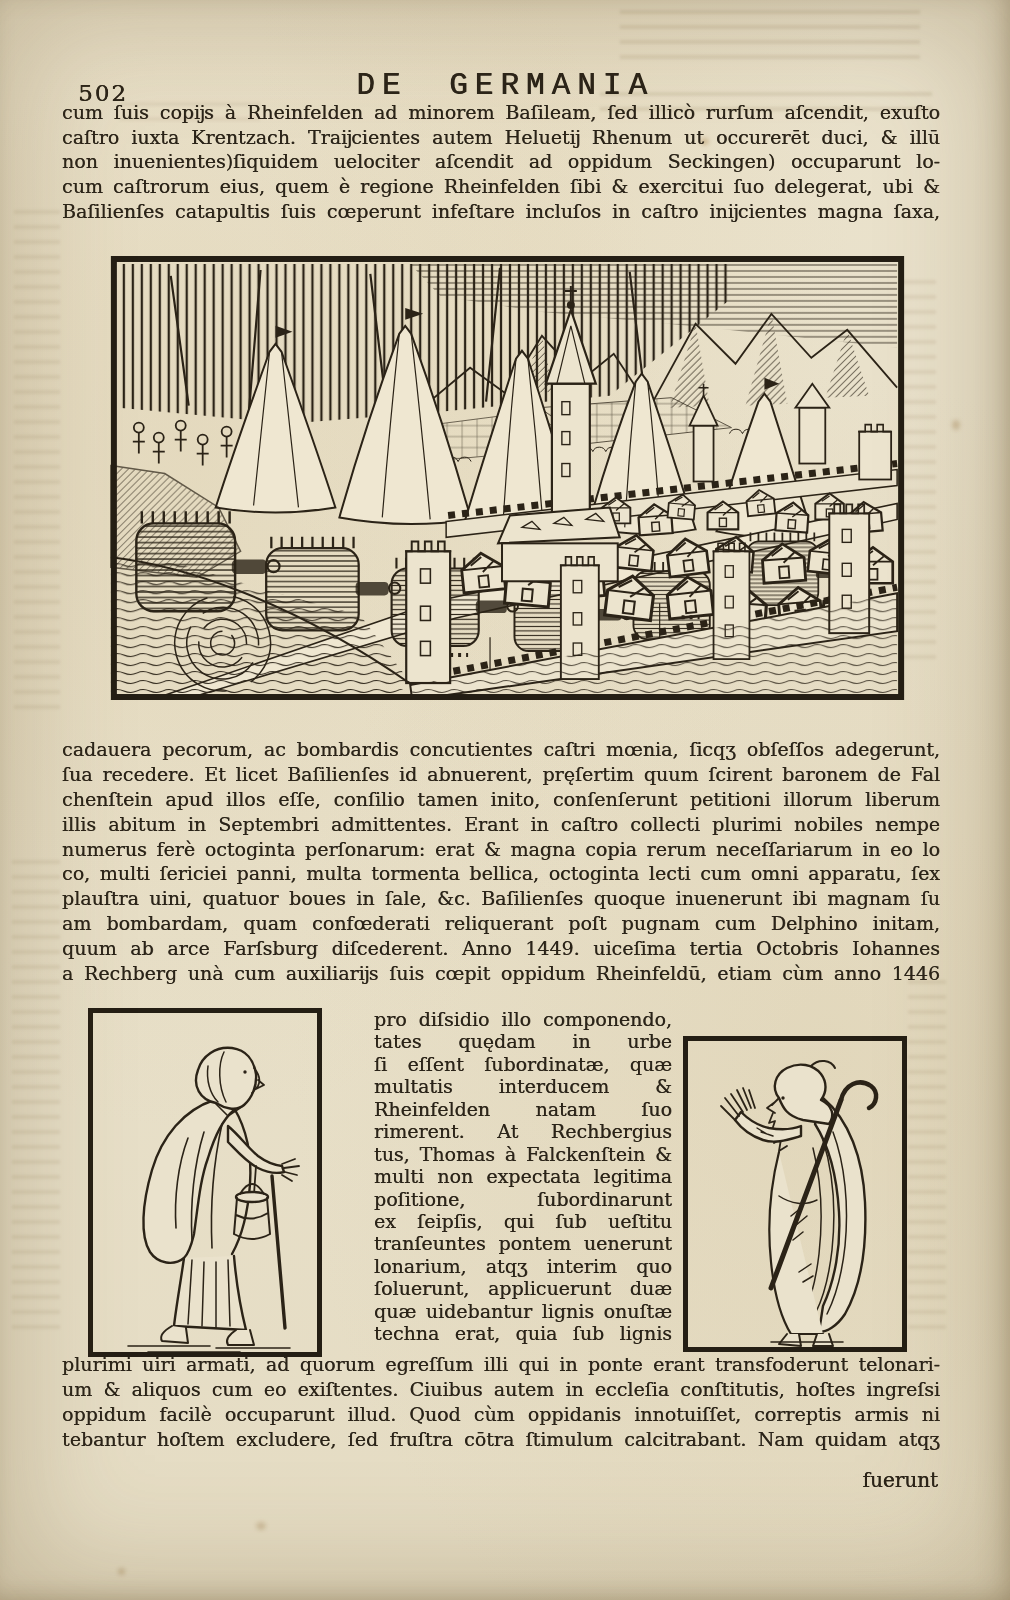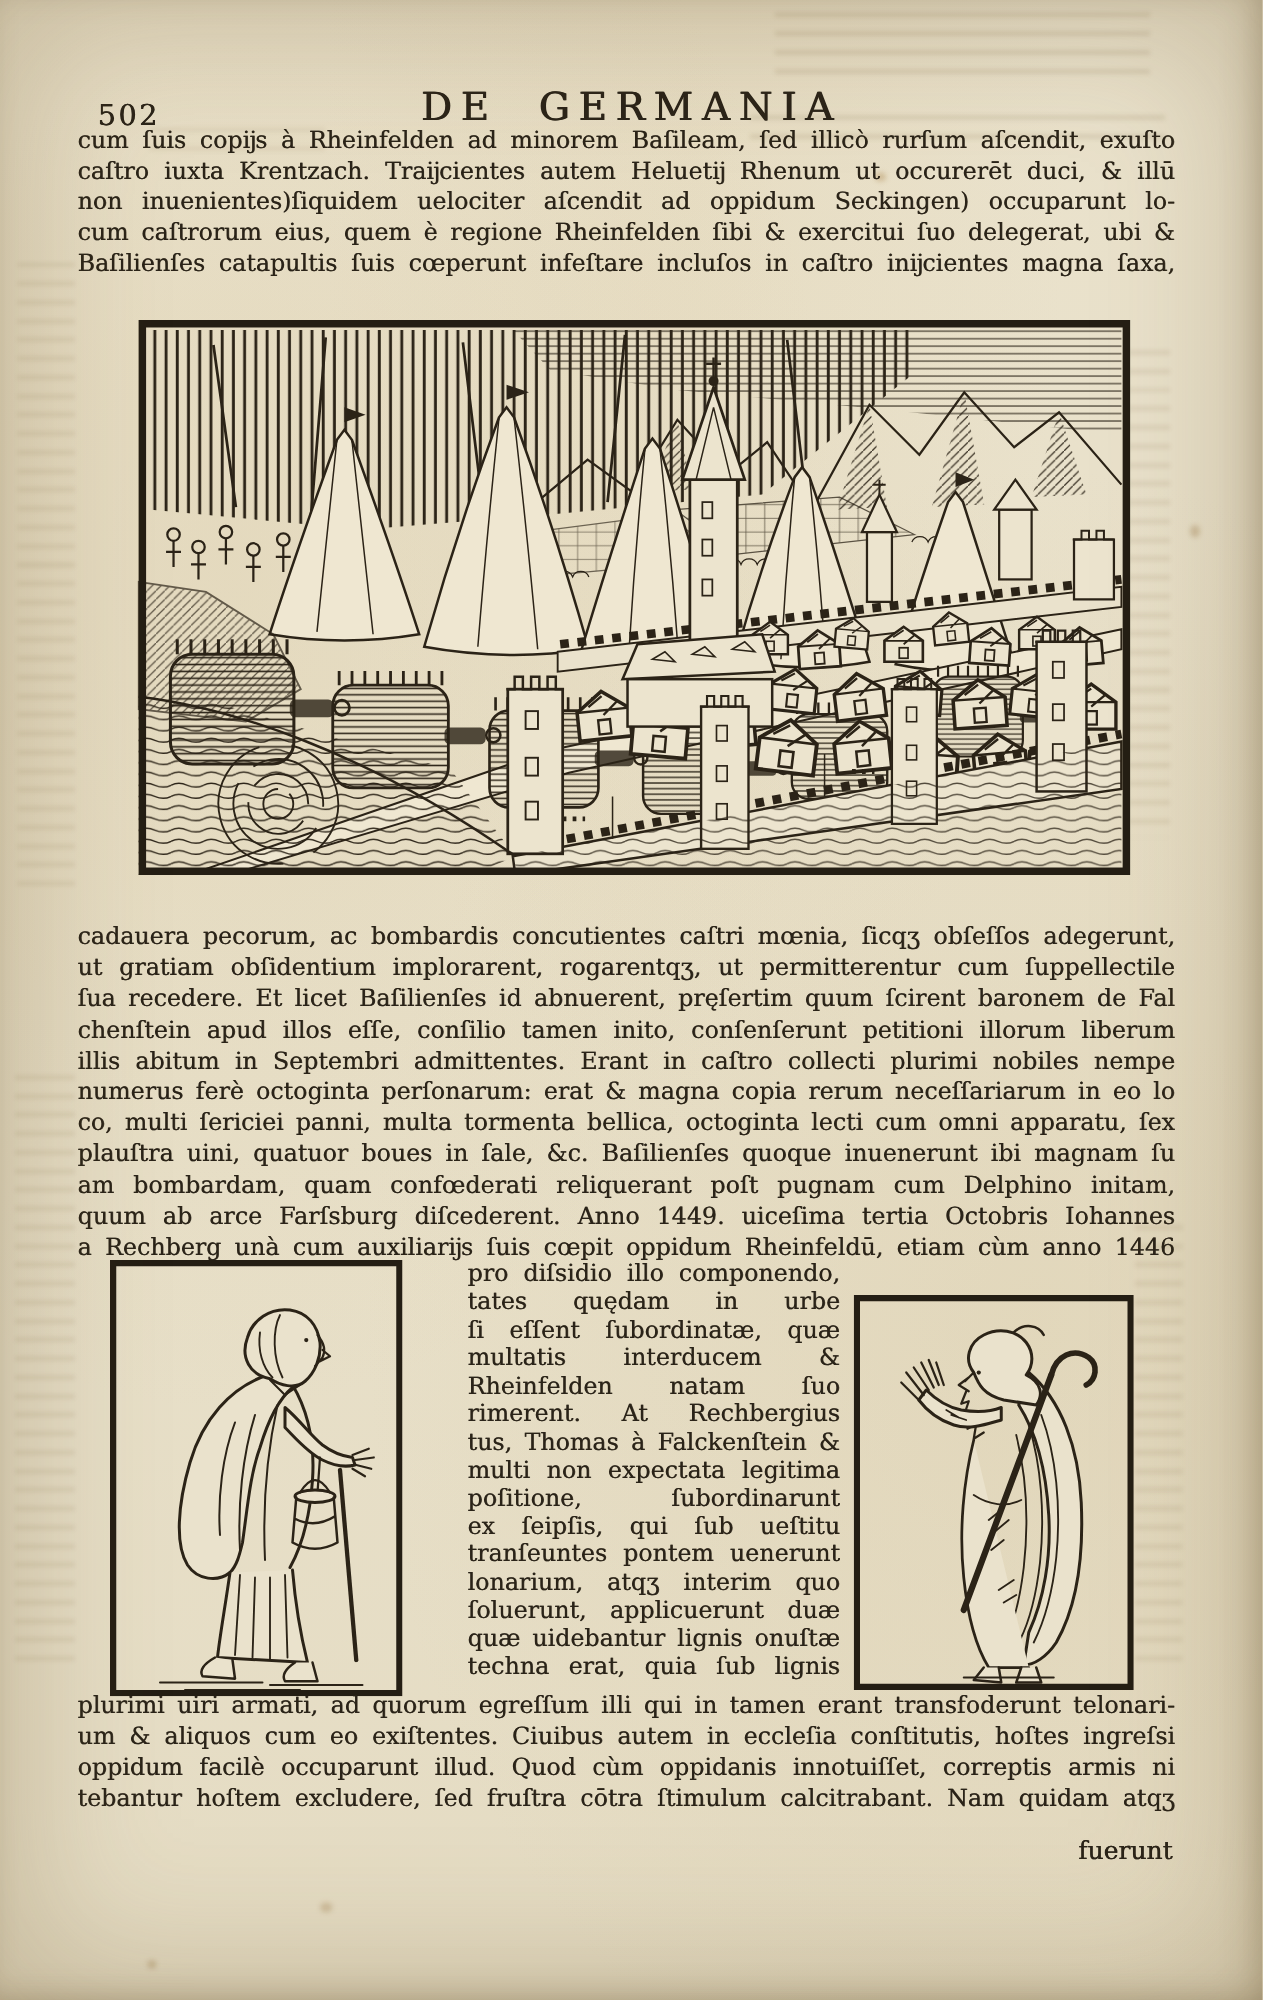--- a/index.html
+++ b/index.html
@@ -30,20 +30,21 @@
     background:repeating-linear-gradient(to bottom, rgba(128,106,68,.30) 0 4px, transparent 4px 15px);
   }
   .pagenum{
     position:absolute;left:78px;top:80px;font-size:23px;letter-spacing:2px;
     text-shadow:.4px 0 0 currentColor;
   }
   .header{
     position:absolute;left:0;top:68px;width:1010px;text-align:center;
     font-size:31px;letter-spacing:7px;word-spacing:16px;
     text-shadow:.7px 0 0 currentColor;
+    font-family:Liberation Mono, monospace;
   }
   .tblock{position:absolute;left:62px;width:878px;font-size:19px;}
   .tline{
     height:24.7px;line-height:24.7px;overflow:hidden;
     text-align:justify;text-align-last:justify;
     text-shadow:.35px 0 0 rgba(42,35,24,.75);
   }
   #p2 .tline{height:24.9px;line-height:24.9px;}
   .colblock{position:absolute;left:330px;top:1008px;width:342px;font-size:19px;}
   .colblock .tline{height:22.45px;line-height:22.45px;margin-left:44px;}
@@ -268,21 +269,20 @@
       <circle cx="112" cy="388" r="48" fill="none" stroke="#2b2317" stroke-width="1.5" stroke-dasharray="110 26" transform="rotate(120 112 388)"></circle>
       <polygon points="0,210 54,218 108,252 130,296 86,322 0,312" fill="url(#diag)" stroke="#2b2317" stroke-width="1.5" opacity=".7"></polygon>
     </g>
 
     <rect x="3" y="3" width="789" height="439" fill="none" stroke="#241e14" stroke-width="6"></rect>
   </svg>
   </div>
 
   <div class="tblock" id="p2" style="top:705px;margin-top:32px;">
     <div class="tline">cadauera pecorum, ac bombardis concutientes caſtri mœnia, ſicqʒ obſeſſos adegerunt,</div>
-    <div class="tline">ut gratiam obſidentium implorarent, rogarentqʒ, ut permitterentur cum ſuppellectile</div>
     <div class="tline">ſua recedere. Et licet Baſilienſes id abnuerent, pręſertim quum ſcirent baronem de Fal</div>
     <div class="tline">chenſtein apud illos eſſe, conſilio tamen inito, conſenſerunt petitioni illorum liberum</div>
     <div class="tline">illis abitum in Septembri admittentes. Erant in caſtro collecti plurimi nobiles nempe</div>
     <div class="tline">numerus ferè octoginta perſonarum: erat &amp; magna copia rerum neceſſariarum in eo lo</div>
     <div class="tline">co, multi ſericiei panni, multa tormenta bellica, octoginta lecti cum omni apparatu, ſex</div>
     <div class="tline">plauſtra uini, quatuor boues in ſale, &amp;c. Baſilienſes quoque inuenerunt ibi magnam ſu</div>
     <div class="tline">am bombardam, quam confœderati reliquerant poſt pugnam cum Delphino initam,</div>
     <div class="tline">quum ab arce Farſsburg diſcederent. Anno 1449. uiceſima tertia Octobris Iohannes</div>
     <div class="tline">a Rechberg unà cum auxiliarĳs ſuis cœpit oppidum Rheinfeldū, etiam cùm anno 1446</div>
   </div>
@@ -366,21 +366,21 @@
       </g>
       <g stroke-width="1.6">
         <path d="M70,312 H182 M88,306 H160"></path>
       </g>
     </g>
     <rect x="2.5" y="2.5" width="219" height="311" fill="none" stroke="#241e14" stroke-width="5"></rect>
   </svg>
   </div>
 
   <div class="tblock" id="p3">
-    <div class="tline">plurimi uiri armati, ad quorum egreſſum illi qui in tamen erant transfoderunt telonari-</div>
+    <div class="tline">plurimi uiri armati, ad quorum egreſſum illi qui in ponte erant transfoderunt telonari-</div>
     <div class="tline">um &amp; aliquos cum eo exiſtentes. Ciuibus autem in eccleſia conſtitutis, hoſtes ingreſsi</div>
     <div class="tline">oppidum facilè occuparunt illud. Quod cùm oppidanis innotuiſſet, correptis armis ni</div>
     <div class="tline">tebantur hoſtem excludere, ſed fruſtra cōtra ſtimulum calcitrabant. Nam quidam atqʒ</div>
   </div>
 
   <div class="catchword">fuerunt</div>
 
 </div>
 
 </body></html>

